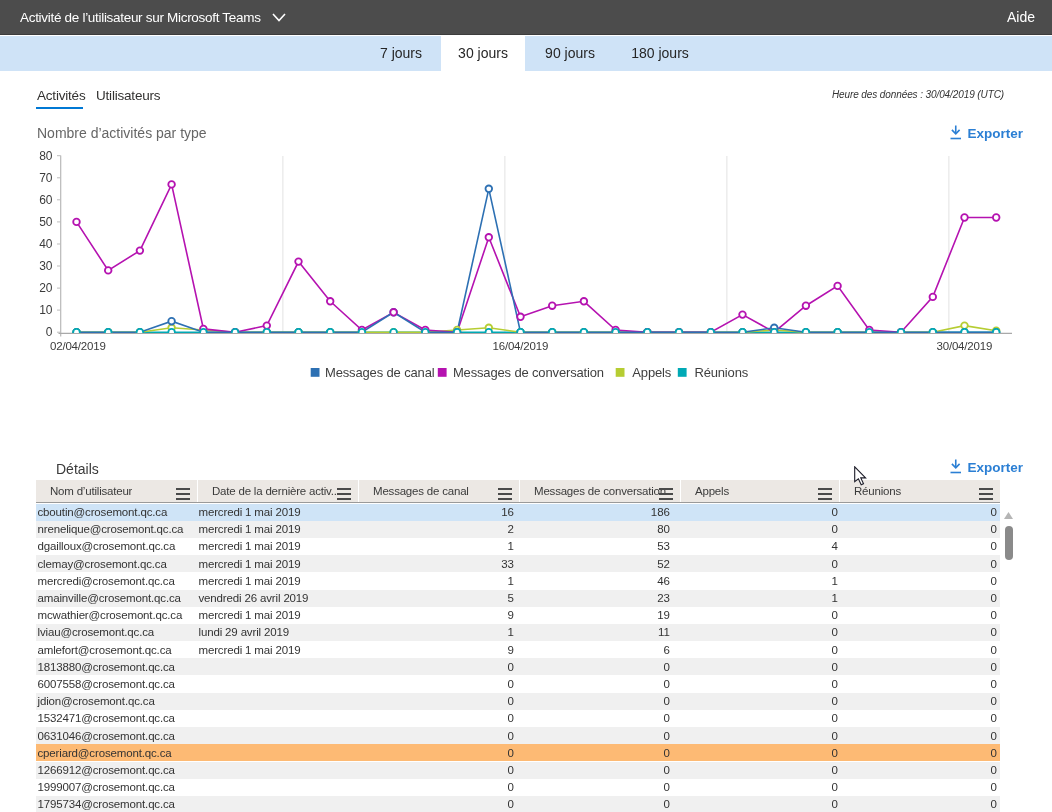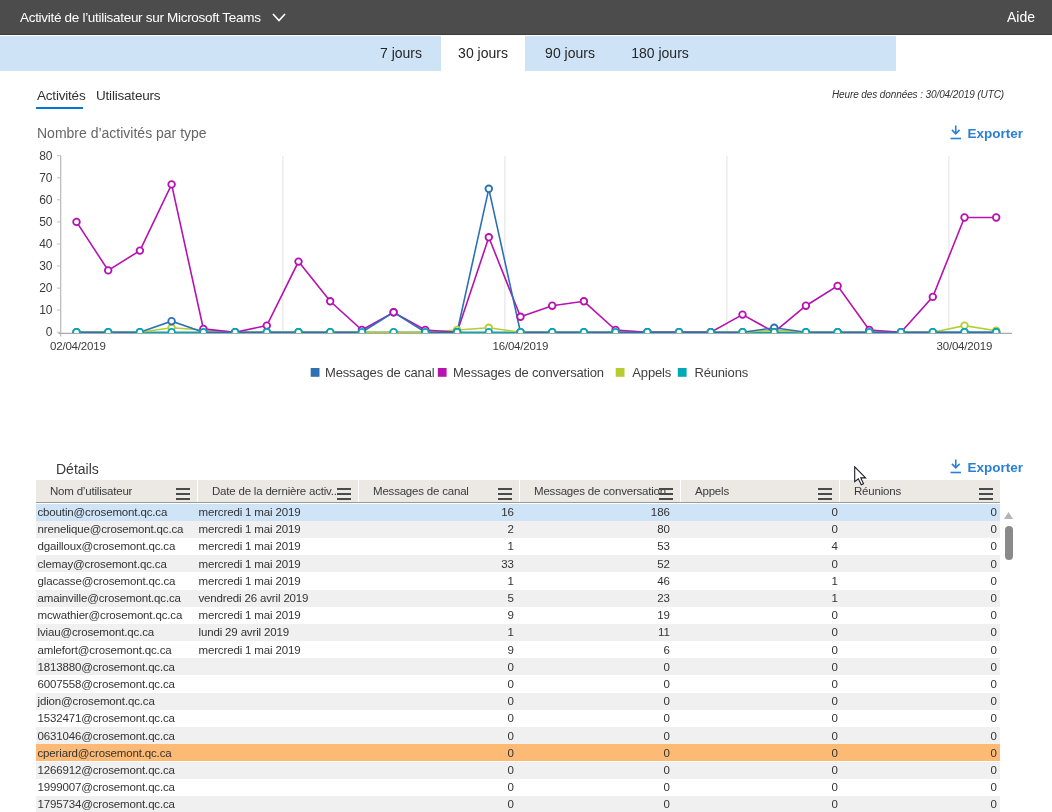--- a/index.html
+++ b/index.html
@@ -1,21 +1,21 @@
 <!DOCTYPE html>
 <html><head><meta charset="utf-8">
 <style>
 * { margin:0; padding:0; box-sizing:border-box; }
 html,body { width:1052px; height:812px; overflow:hidden; background:#fff;
   font-family:"Liberation Sans", sans-serif; }
 #page { position:relative; width:1052px; height:812px; }
 .abs { position:absolute; }
 #topbar { position:absolute; left:0; top:0; width:1052px; height:35px; background:#4c4c4c;
   border-bottom:1px solid #3c3c3c; color:#fff; font-size:14px; }
-#tabbar { position:absolute; left:0; top:36px; width:896px; height:35px; background:#cfe3f7; }
+#tabbar { position:absolute; left:0; top:36px; width:1052px; height:35px; background:#cfe3f7; }
 #seltab { position:absolute; left:441px; top:0; width:84px; height:35px; background:#fff; }
 .tabt { position:absolute; top:9px; font-size:14px; color:#262626; transform:translateX(-50%); }
 .pivot { position:absolute; top:88px; font-size:13.5px; letter-spacing:-0.2px; color:#323130; }
 #pivotline { position:absolute; left:36px; top:106.5px; width:47px; height:2.5px; background:#0078d4; }
 .explink { position:absolute; font-size:13.5px; color:#2b7fd4;font-weight:bold; }
 .gtitle { position:absolute; font-size:14px; color:#666; }
 #thead { position:absolute; left:36px; top:480px; width:964px; height:23px; background:#ece8e4;
   border-bottom:1px solid #9a9a9a;padding-left:10px; }
 .hcell { position:absolute; top:0; height:22px; }
 .hlab { position:absolute; left:14px; top:4.5px; font-size:11.5px; color:#3b3b3b; letter-spacing:-0.2px; white-space:nowrap; overflow:hidden;}
@@ -301,21 +301,21 @@
     </div>
 <div class="row" style="top:555.1px;background:#f0f0f0">
       <span class="c1">clemay@crosemont.qc.ca</span>
       <span class="c2">mercredi 1 mai 2019</span>
       <span class="n" style="right:486px">33</span>
       <span class="n" style="right:330px">52</span>
       <span class="n" style="right:162px">0</span>
       <span class="n" style="right:3px">0</span>
     </div>
 <div class="row" style="top:572.3px;background:#ffffff">
-      <span class="c1">glacasse@crosemont.qc.ca</span>
+      <span class="c1">mercredi@crosemont.qc.ca</span>
       <span class="c2">mercredi 1 mai 2019</span>
       <span class="n" style="right:486px">1</span>
       <span class="n" style="right:330px">46</span>
       <span class="n" style="right:162px">1</span>
       <span class="n" style="right:3px">0</span>
     </div>
 <div class="row" style="top:589.5px;background:#f0f0f0">
       <span class="c1">amainville@crosemont.qc.ca</span>
       <span class="c2">vendredi 26 avril 2019</span>
       <span class="n" style="right:486px">5</span>

